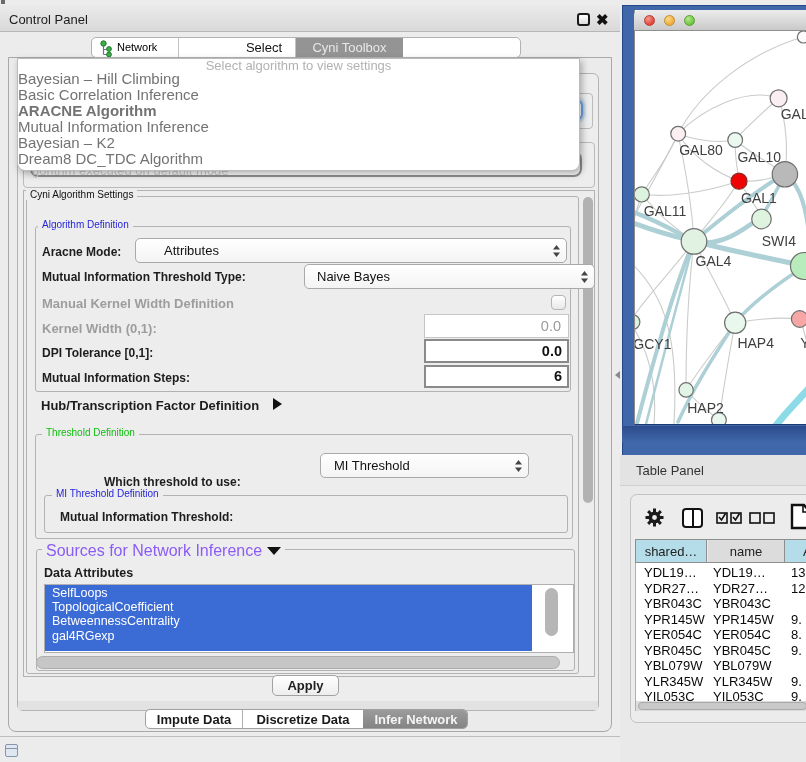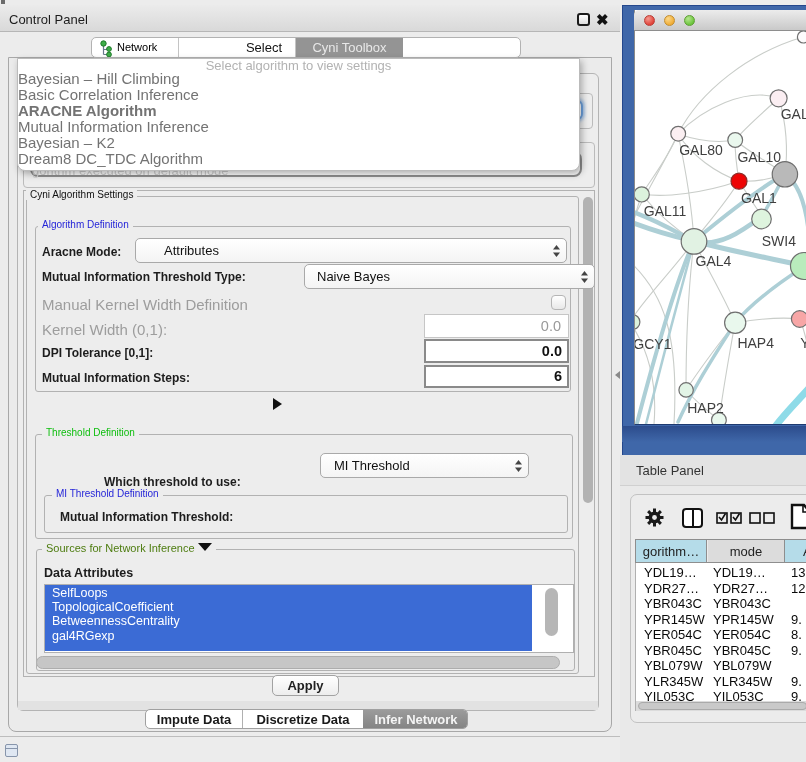--- a/index.html
+++ b/index.html
@@ -1,20 +1,20 @@
 <!DOCTYPE html>
 <html><head>
 <meta charset="utf-8">
 <style>
 * { margin:0; padding:0; box-sizing:border-box; }
 html,body { width:806px; height:762px; overflow:hidden; }
 body { font-family:"Liberation Sans", sans-serif; background:#ececec; position:relative; }
 .abs { position:absolute; }
 .lbl { position:absolute; font-size:12px; font-weight:bold; color:#1d1d1d; white-space:nowrap; }
-.glbl { position:absolute; font-size:15px; font-weight:normal; color:#9d9d9d; white-space:nowrap; }
+.glbl { position:absolute; font-size:13px; font-weight:bold; color:#9d9d9d; white-space:nowrap; }
 .combo { position:absolute; background:linear-gradient(#ffffff,#f4f4f4); border:1px solid #a9a9a9; border-radius:5px; font-size:13px; color:#111; }
 .combo .ar { position:absolute; right:5px; top:50%; margin-top:-6px; width:9px; height:12px; }
 .groupbox { position:absolute; border:1px solid #b2b2b2; border-radius:3px; }
 .gtitle { position:absolute; background:#ededed; padding:0 4px; font-size:10px; white-space:nowrap; }
 .field { position:absolute; background:#fff; font-size:13px; text-align:right; }
 </style>
 </head>
 <body>
 
 <div class="abs" style="left:1px;top:0;width:4px;height:4px;background:#6b6b6b;"></div>
@@ -72,41 +72,42 @@
 
   <div class="glbl" style="left:42px;top:316px;">Kernel Width (0,1):</div>
   <div class="field" style="left:424px;top:309px;width:145px;height:24px;line-height:22px;border:1px solid #c6c6c6;color:#9a9a9a;padding-right:7px;font-size:14.5px;">0.0</div>
 
   <div class="lbl" style="left:42px;top:341px;">DPI Tolerance [0,1]:</div>
   <div class="field" style="left:424px;top:334px;width:145px;height:24px;line-height:20px;border:2px solid #8a8a8a;color:#111;padding-right:5px;font-size:14.5px;font-weight:bold;">0.0</div>
 
   <div class="lbl" style="left:42px;top:366px;">Mutual Information Steps:</div>
   <div class="field" style="left:424px;top:360px;width:145px;height:23px;line-height:19px;border:2px solid #8a8a8a;color:#111;padding-right:5px;font-size:14.5px;font-weight:bold;">6</div>
 
+  <div class="lbl" style="left:41px;top:393px;font-size:13px;">Hub/Transcription Factor Definition</div>
   <div class="abs" style="left:273px;top:393px;width:0;height:0;border-left:9px solid #111;border-top:6px solid transparent;border-bottom:6px solid transparent;"></div>
 
   <div class="groupbox" style="left:35px;top:429px;width:538px;height:105px;"></div>
   <div class="gtitle" style="left:42px;top:422px;color:#0fbe0f;">Threshold Definition</div>
 
   <div class="lbl" style="left:104px;top:470px;">Which threshold to use:</div>
   <div class="combo" style="left:320px;top:448px;width:209px;height:25px;line-height:23px;">
     <span style="padding-left:13px;">MI Threshold</span>
     <svg class="ar" viewBox="0 0 9 12">
         <path d="M4.5 0 L8 4.5 L1 4.5 Z" fill="#444"></path>
         <path d="M4.5 12 L8 7.5 L1 7.5 Z" fill="#444"></path>
       </svg>
   </div>
 
   <div class="groupbox" style="left:44px;top:490px;width:524px;height:38px;"></div>
   <div class="gtitle" style="left:52px;top:483px;color:#2525d8;">MI Threshold Definition</div>
 
   <div class="lbl" style="left:60px;top:505px;">Mutual Information Threshold:</div>
 
   <div class="groupbox" style="left:36px;top:544px;width:539px;height:122px;"></div>
-  <div class="gtitle" style="left:42px;top:537px;color:#4d7c0f;font-size:11px;">Sources for Network Inference <span style="display:inline-block;width:0;height:0;border-top:8px solid #111;border-left:7px solid transparent;border-right:7px solid transparent;vertical-align:1px;"></span></div>
+  <div class="gtitle" style="left:42px;top:537px;color:#8b5cf6;font-size:16px;">Sources for Network Inference <span style="display:inline-block;width:0;height:0;border-top:8px solid #111;border-left:7px solid transparent;border-right:7px solid transparent;vertical-align:1px;"></span></div>
 
   <div class="lbl" style="left:44px;top:561px;font-size:12.5px;">Data Attributes</div>
 
   <div class="abs" style="left:44px;top:579px;width:530px;height:69px;background:#fff;border:1px solid #b0b0b0;"></div>
   <div class="abs" style="left:45px;top:580px;width:487px;height:66px;background:#3b6bd5;"></div>
   <div class="abs" style="left:52px;top:581px;font-size:12.5px;color:#fff;line-height:14.2px;white-space:pre;">SelfLoops
 TopologicalCoefficient
 BetweennessCentrality
 gal4RGexp</div>
   <div class="abs" style="left:545px;top:583px;width:13px;height:48px;background:#b6b6b6;border-radius:7px;"></div>
@@ -267,22 +268,22 @@
 <svg class="abs" style="left:749px;top:512px;" width="27" height="12" viewBox="0 0 27 12">
   <rect x="1" y="1" width="10" height="10" fill="none" stroke="#111" stroke-width="1.6"></rect>
   <rect x="15" y="1" width="10" height="10" fill="none" stroke="#111" stroke-width="1.6"></rect>
 </svg>
 <svg class="abs" style="left:790px;top:503px;" width="16" height="27" viewBox="0 0 16 27">
   <path d="M2 2 L14 2 L20 9 L20 25 L2 25 Z" fill="#fff" stroke="#111" stroke-width="2.4"></path>
   <path d="M13 2 L13 9 L20 9" fill="none" stroke="#111" stroke-width="1.6"></path>
 </svg>
 
 <div class="abs" style="left:635px;top:539px;width:171px;height:24px;border-top:1px solid #8e8e8e;border-bottom:1px solid #8e8e8e;overflow:hidden;">
-  <div class="abs" style="left:0;top:0;width:72px;height:24px;background:#b5dce9;border-left:1px solid #8e8e8e;border-right:1px solid #8e8e8e;text-align:center;line-height:23px;font-size:13px;color:#222;">gorithm…</div>
-  <div class="abs" style="left:73px;top:0;width:77px;height:24px;background:#dcdcdc;border-right:1px solid #8e8e8e;text-align:center;line-height:23px;font-size:13px;color:#222;">mode</div>
+  <div class="abs" style="left:0;top:0;width:72px;height:24px;background:#b5dce9;border-left:1px solid #8e8e8e;border-right:1px solid #8e8e8e;text-align:center;line-height:23px;font-size:13px;color:#222;">shared…</div>
+  <div class="abs" style="left:73px;top:0;width:77px;height:24px;background:#dcdcdc;border-right:1px solid #8e8e8e;text-align:center;line-height:23px;font-size:13px;color:#222;">name</div>
   <div class="abs" style="left:150px;top:0;width:21px;height:24px;background:#b5dce9;text-align:left;line-height:23px;font-size:13px;color:#222;padding-left:18px;">A</div>
 </div>
 
 <div class="abs" style="left:635px;top:563px;width:201px;height:139px;background:#fff;border-left:1px solid #b0b0b0;overflow:hidden;font-size:13px;color:#0a0a0a;padding-left:6px;">
   <div style="position:absolute;left:8px;top:2px;line-height:15.55px;white-space:pre;">YDL19…
 YDR27…
 YBR043C
 YPR145W
 YER054C
 YBR045C

